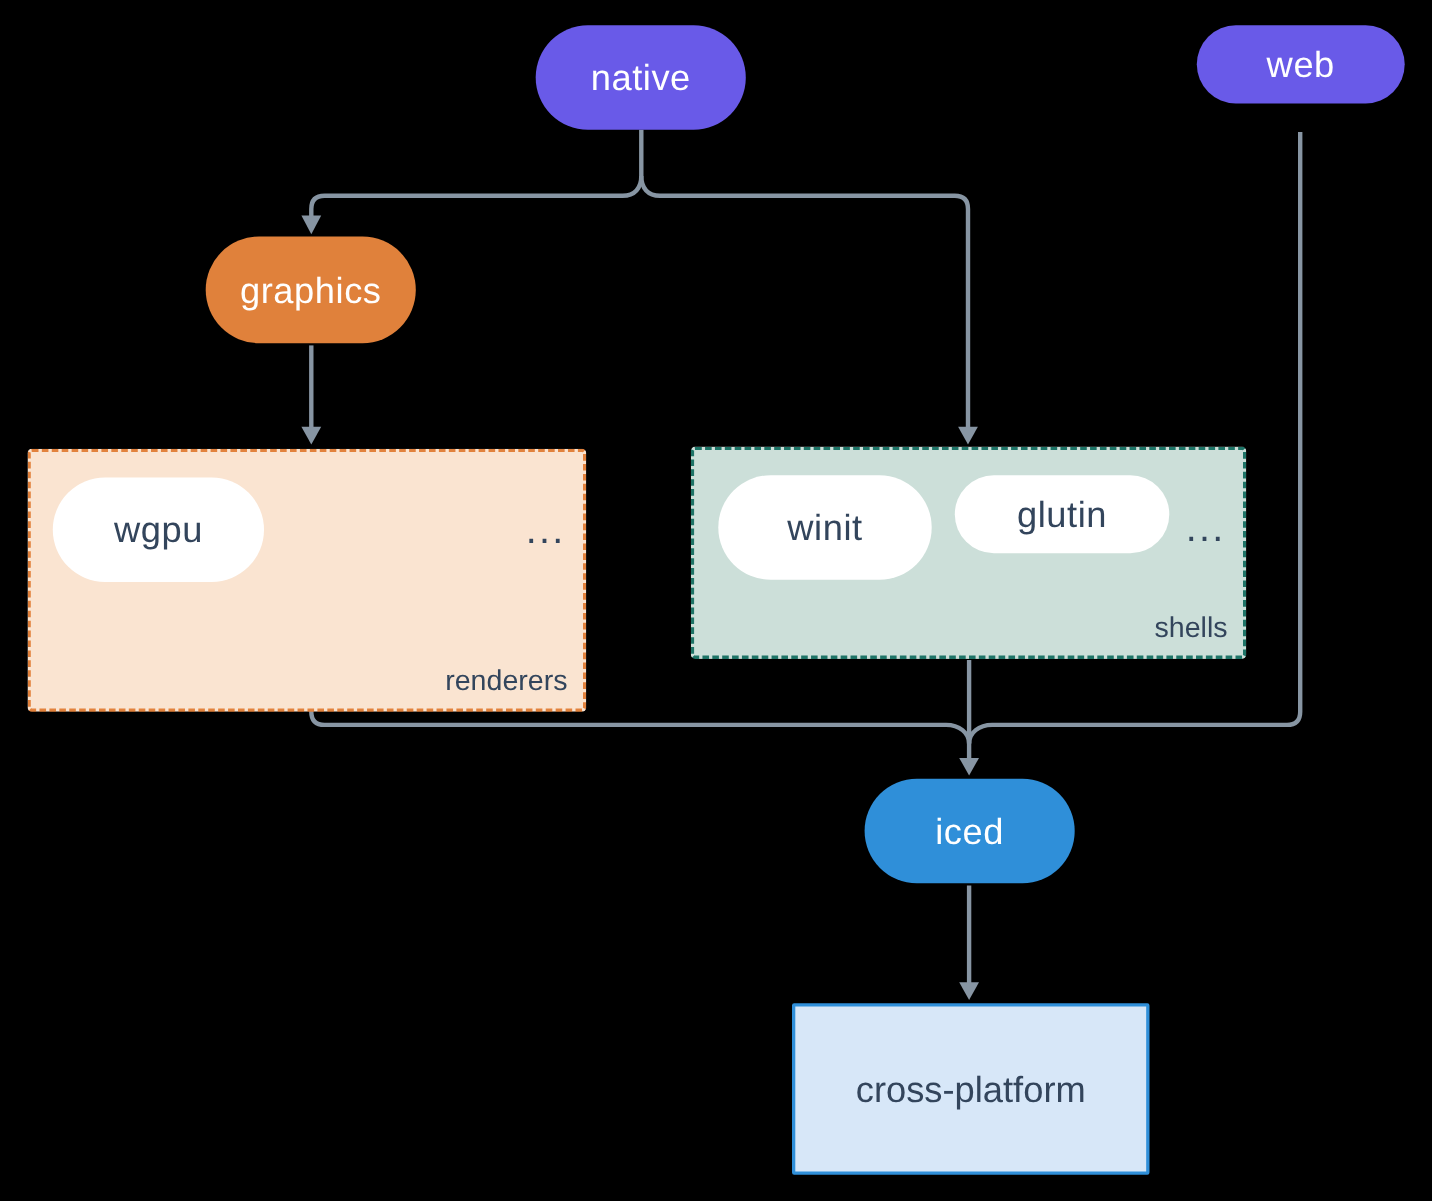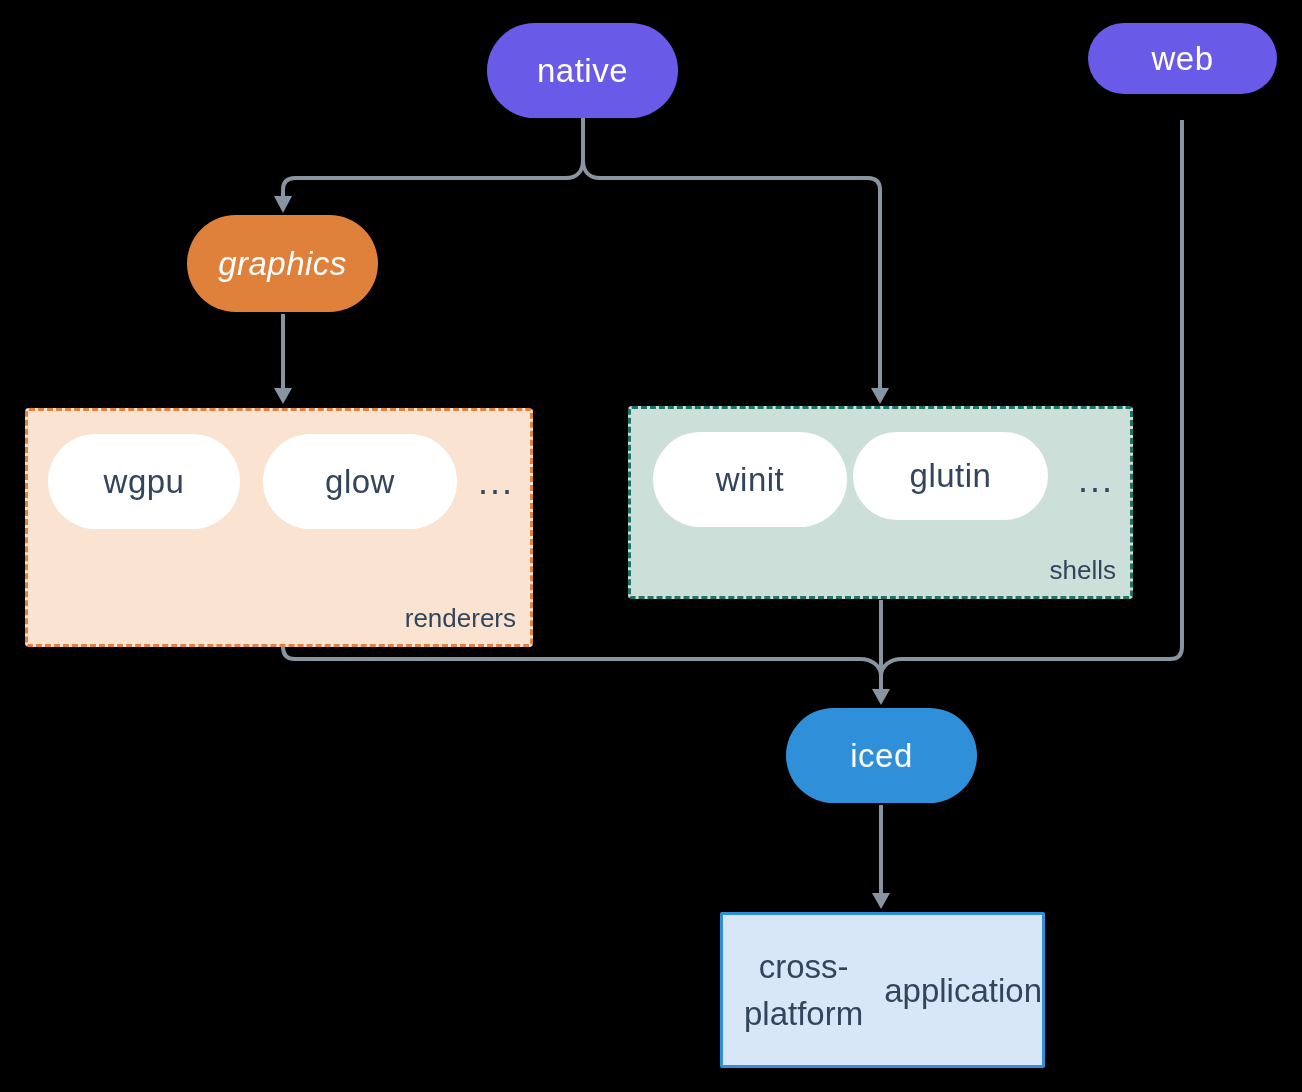--- a/index.html
+++ b/index.html
@@ -15,21 +15,21 @@
     font-family:"Liberation Sans","DejaVu Sans",sans-serif;overflow:hidden;
   }
   svg.edges{position:absolute;left:0;top:0;width:1302px;height:1092px;z-index:0;}
   .edge{stroke:var(--line);stroke-width:4;fill:none;}
   .arrow{fill:var(--line);stroke:none;}
   .pill{
     position:absolute;display:flex;align-items:center;justify-content:center;
     border-radius:999px;font-size:33px;letter-spacing:.5px;z-index:2;
   }
   .pill.purple{background:var(--purple);color:var(--white);}
-  .pill.orange{background:var(--orange);color:var(--white);font-style:italic;}
+  .pill.orange{background:var(--orange);color:var(--white);}
   .pill.blue{background:var(--blue);color:var(--white);}
   .pill.white{background:var(--white);color:var(--dark);}
   .group{
     position:absolute;z-index:1;border-radius:4px;box-sizing:border-box;
   }
   .group.renderers{background:var(--peach-fill);border:3px dashed var(--peach-border);}
   .group.shells{background:var(--sage-fill);border:3px dashed var(--sage-border);}
   .group .ellipsis{
     position:absolute;top:23px;height:95px;right:16px;display:flex;align-items:center;
     color:var(--dark);font-size:36px;letter-spacing:2px;
@@ -80,40 +80,36 @@
   </div>
 
   <div class="pill orange" style="left:187px;top:215px;width:191px;height:97px">
     <span>graphics</span>
   </div>
 
   <div class="group renderers" style="left:25px;top:408px;width:508px;height:239px">
     <div class="pill white" style="left:20px;top:23px;width:192px;height:95px">
       <span>wgpu</span>
     </div>
-    <div class="pill white" style="left:235px;top:23px;width:194px;height:95px">
-      <span>glow</span>
-    </div>
     <div class="ellipsis">...</div>
     <div class="group-label">renderers</div>
   </div>
 
   <div class="group shells" style="left:628px;top:406px;width:505px;height:193px">
     <div class="pill white" style="left:22px;top:23px;width:194px;height:95px">
       <span>winit</span>
     </div>
-    <div class="pill white" style="left:222px;top:23px;width:195px;height:88px">
+    <div class="pill white" style="left:237px;top:23px;width:195px;height:71px">
       <span>glutin</span>
     </div>
     <div class="ellipsis">...</div>
     <div class="group-label">shells</div>
   </div>
 
   <div class="pill blue" style="left:786px;top:708px;width:191px;height:95px">
     <span>iced</span>
   </div>
 
   <div class="appbox">
     <div>cross-platform</div>
-    <div>application</div>
   </div>
 
 </div>
 
 </body></html>

